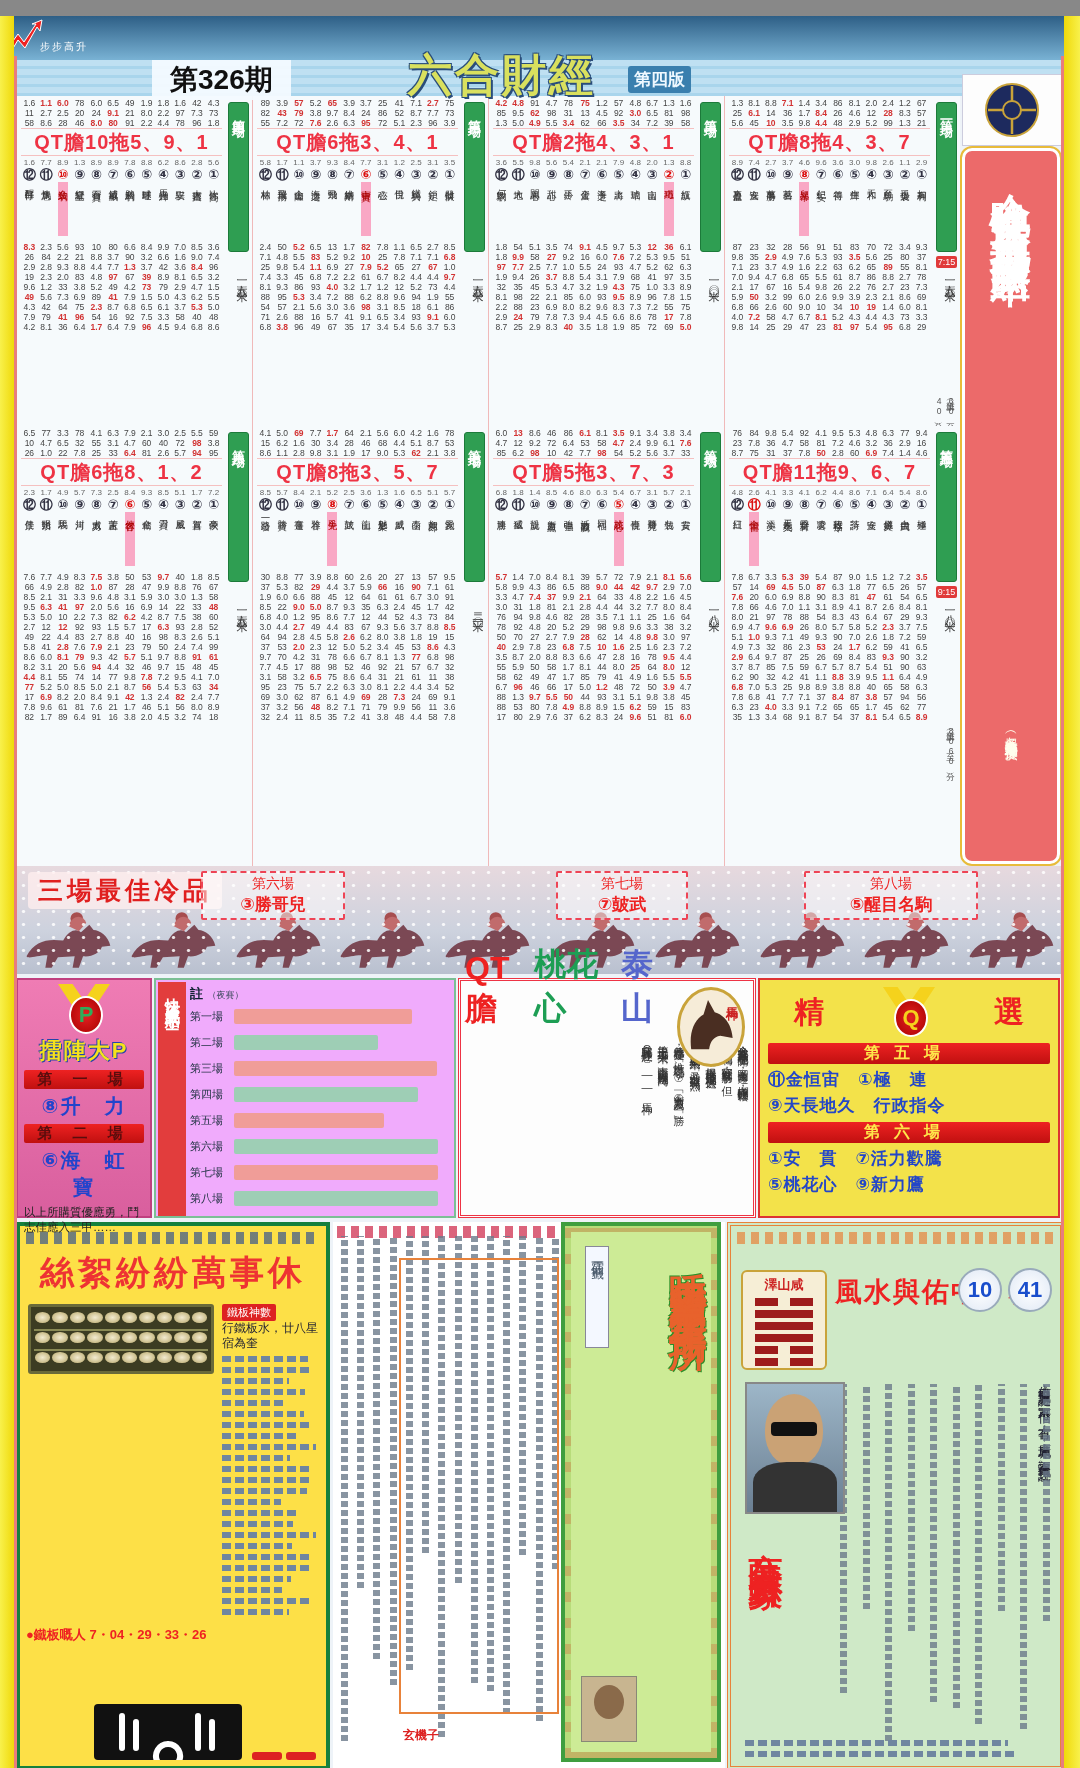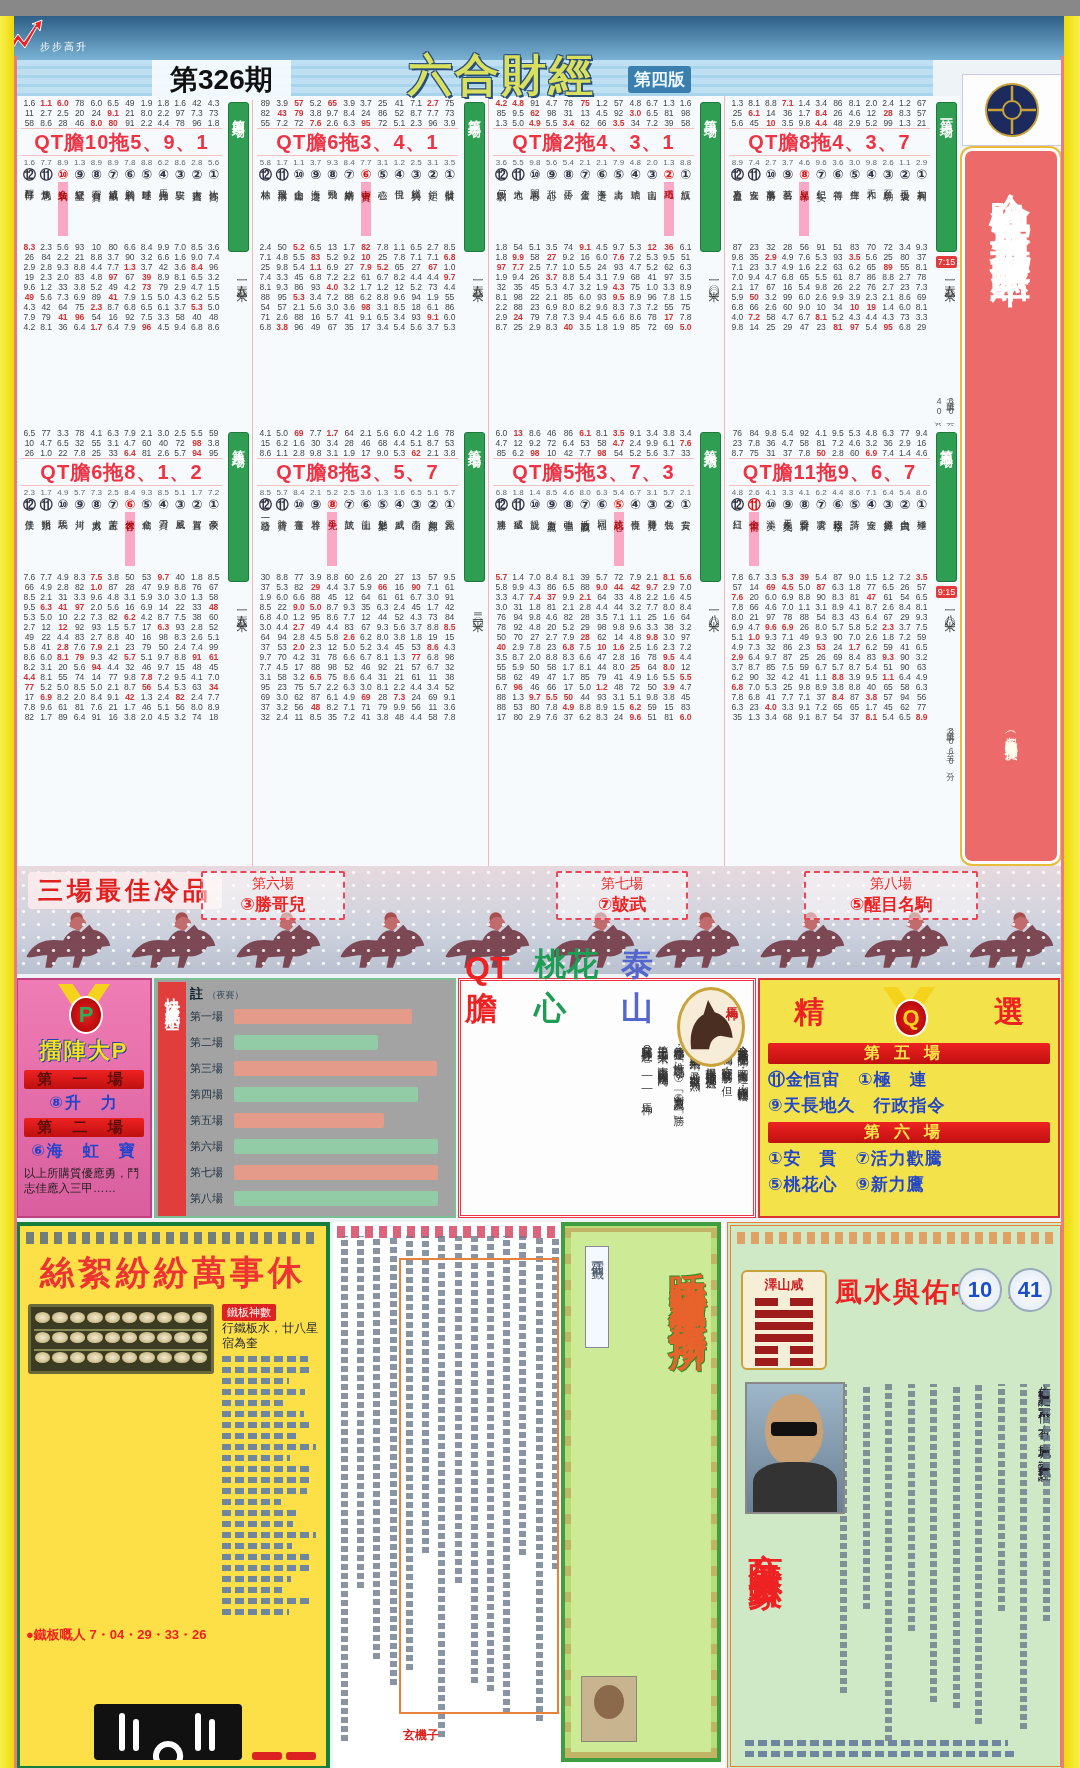--- a/index.html
+++ b/index.html
@@ -12,22 +12,22 @@
   .edgeR{right:0;top:0;width:16px;height:100%;background:linear-gradient(90deg,#efd90a,#f8f14c);z-index:9;}
   .hairL{left:14px;top:40px;width:3px;height:1728px;background:#e87d7d;z-index:9;}
   .hairR{right:16px;top:40px;width:3px;height:1728px;background:#e87d7d;z-index:9;}
   .botbar{left:0;bottom:0;width:590px;height:12px;background:#1b1b1b;z-index:10;}
   
   #header{left:0;top:0;width:1080px;height:44px;background:linear-gradient(180deg,#2e5f86,#79b2d4);z-index:4;}
   .corner-logo{left:6px;top:2px;width:96px;height:38px;}
   .corner-logo span{position:absolute;left:34px;top:22px;color:#fff;font-size:10px;letter-spacing:2px;}
   .draw-result{right:14px;top:5px;font-size:27px;font-weight:bold;color:#f01111;letter-spacing:1px;
     text-shadow:0 0 2px rgba(255,255,255,.6);}
-  #titleband{left:0;top:44px;width:933px;height:36px;z-index:4;
-    background:repeating-linear-gradient(180deg,#bfe0f2 0 6px,#a9d5ec 6px 9px);}
+  #titleband{left:0;top:44px;width:1080px;height:36px;z-index:4;
+    background:repeating-linear-gradient(180deg,#bfe0f2 0 6px,#a9d5ec 6px 9px);border-radius:8px;}
   .issue{left:152px;top:0px;font-size:28px;font-weight:bold;color:#101010;background:#f3fafff2;padding:1px 18px;}
   .paper-title{left:408px;top:-14px;font-size:44px;font-weight:900;color:#d9e05e;letter-spacing:3px;
     text-shadow:2px 2px 0 #2a4d7a,-1px -1px 0 #2a4d7a,1px -1px 0 #2a4d7a,-1px 1px 0 #2a4d7a;}
   .edition{left:628px;top:6px;font-size:17px;font-weight:bold;color:#eef8ff;background:#3a7fae;
     padding:2px 6px;border-radius:3px;}
   
   #races{left:16px;top:80px;width:944px;height:770px;}
   .race-row{display:flex;}
   .race{position:relative;border-left:1px solid #f0b9b9;box-sizing:border-box;
     width:236px;padding:2px 30px 2px 4px;overflow:hidden;background:#f6fafc;}
@@ -82,23 +82,23 @@
   .plogo{position:relative;width:64px;height:52px;margin:0 auto;}
   .ribbon{position:absolute;left:6px;top:0;width:52px;height:30px;background:#f5d21c;
     clip-path:polygon(0 0,28% 0,50% 55%,72% 0,100% 0,62% 100%,38% 100%);}
   .pcirc{position:absolute;left:17px;top:12px;width:30px;height:34px;border-radius:50%;
     background:radial-gradient(#e32222,#a00);display:flex;align-items:center;justify-content:center;
     color:#2fae5a;font-size:22px;font-weight:900;border:2px solid #fff;}
   .pink-title{text-align:center;font-size:22px;font-weight:900;color:#f5e21c;letter-spacing:2px;
     text-shadow:1px 1px 0 #2244aa,-1px -1px 0 #2244aa;}
   .pink-bar{margin:4px 2px;background:linear-gradient(180deg,#ee2222,#c01010);color:#5a0d0d;
     font-size:15px;font-weight:bold;text-align:center;letter-spacing:8px;border-radius:2px;}
-  .pink-pick{font-size:16px;font-weight:900;color:#2244cc;text-align:center;letter-spacing:2px;}
+  .pink-pick{font-size:20px;font-weight:900;color:#2244cc;text-align:center;letter-spacing:2px;}
   .pink-note{margin-top:4px;font-size:11.5px;color:#222;line-height:15px;padding:0 2px;}
-  #greenbox{left:154px;top:962px;width:302px;height:240px;background:#a3a3a3;border:2px solid #7bbf95;
+  #greenbox{left:154px;top:962px;width:302px;height:240px;background:#f0abfc;border:2px solid #7bbf95;
     padding:4px 12px 4px 34px;position:absolute;}
   .gb-strip{position:absolute;left:2px;top:2px;width:28px;height:234px;background:#e23d3d;
     color:#fff;display:flex;flex-direction:column;align-items:center;padding-top:4px;box-sizing:border-box;}
   .gb-strip .vtext{font-size:15px;font-weight:bold;letter-spacing:3px;height:190px;}
   .gb-note{font-size:13px;font-weight:bold;color:#123;}
   .gb-note-sub{font-size:9px;color:#345;}
   .gb-row{display:flex;align-items:center;height:26px;}
   .gb-row .lab{width:44px;font-size:11px;color:#234;}
   .gb-row .bar{height:15px;border-radius:2px;flex:1;margin-right:4px;opacity:.85;
     background-image:repeating-linear-gradient(90deg,rgba(90,30,30,.55) 0 7px,rgba(90,30,30,0) 7px 10px);}

